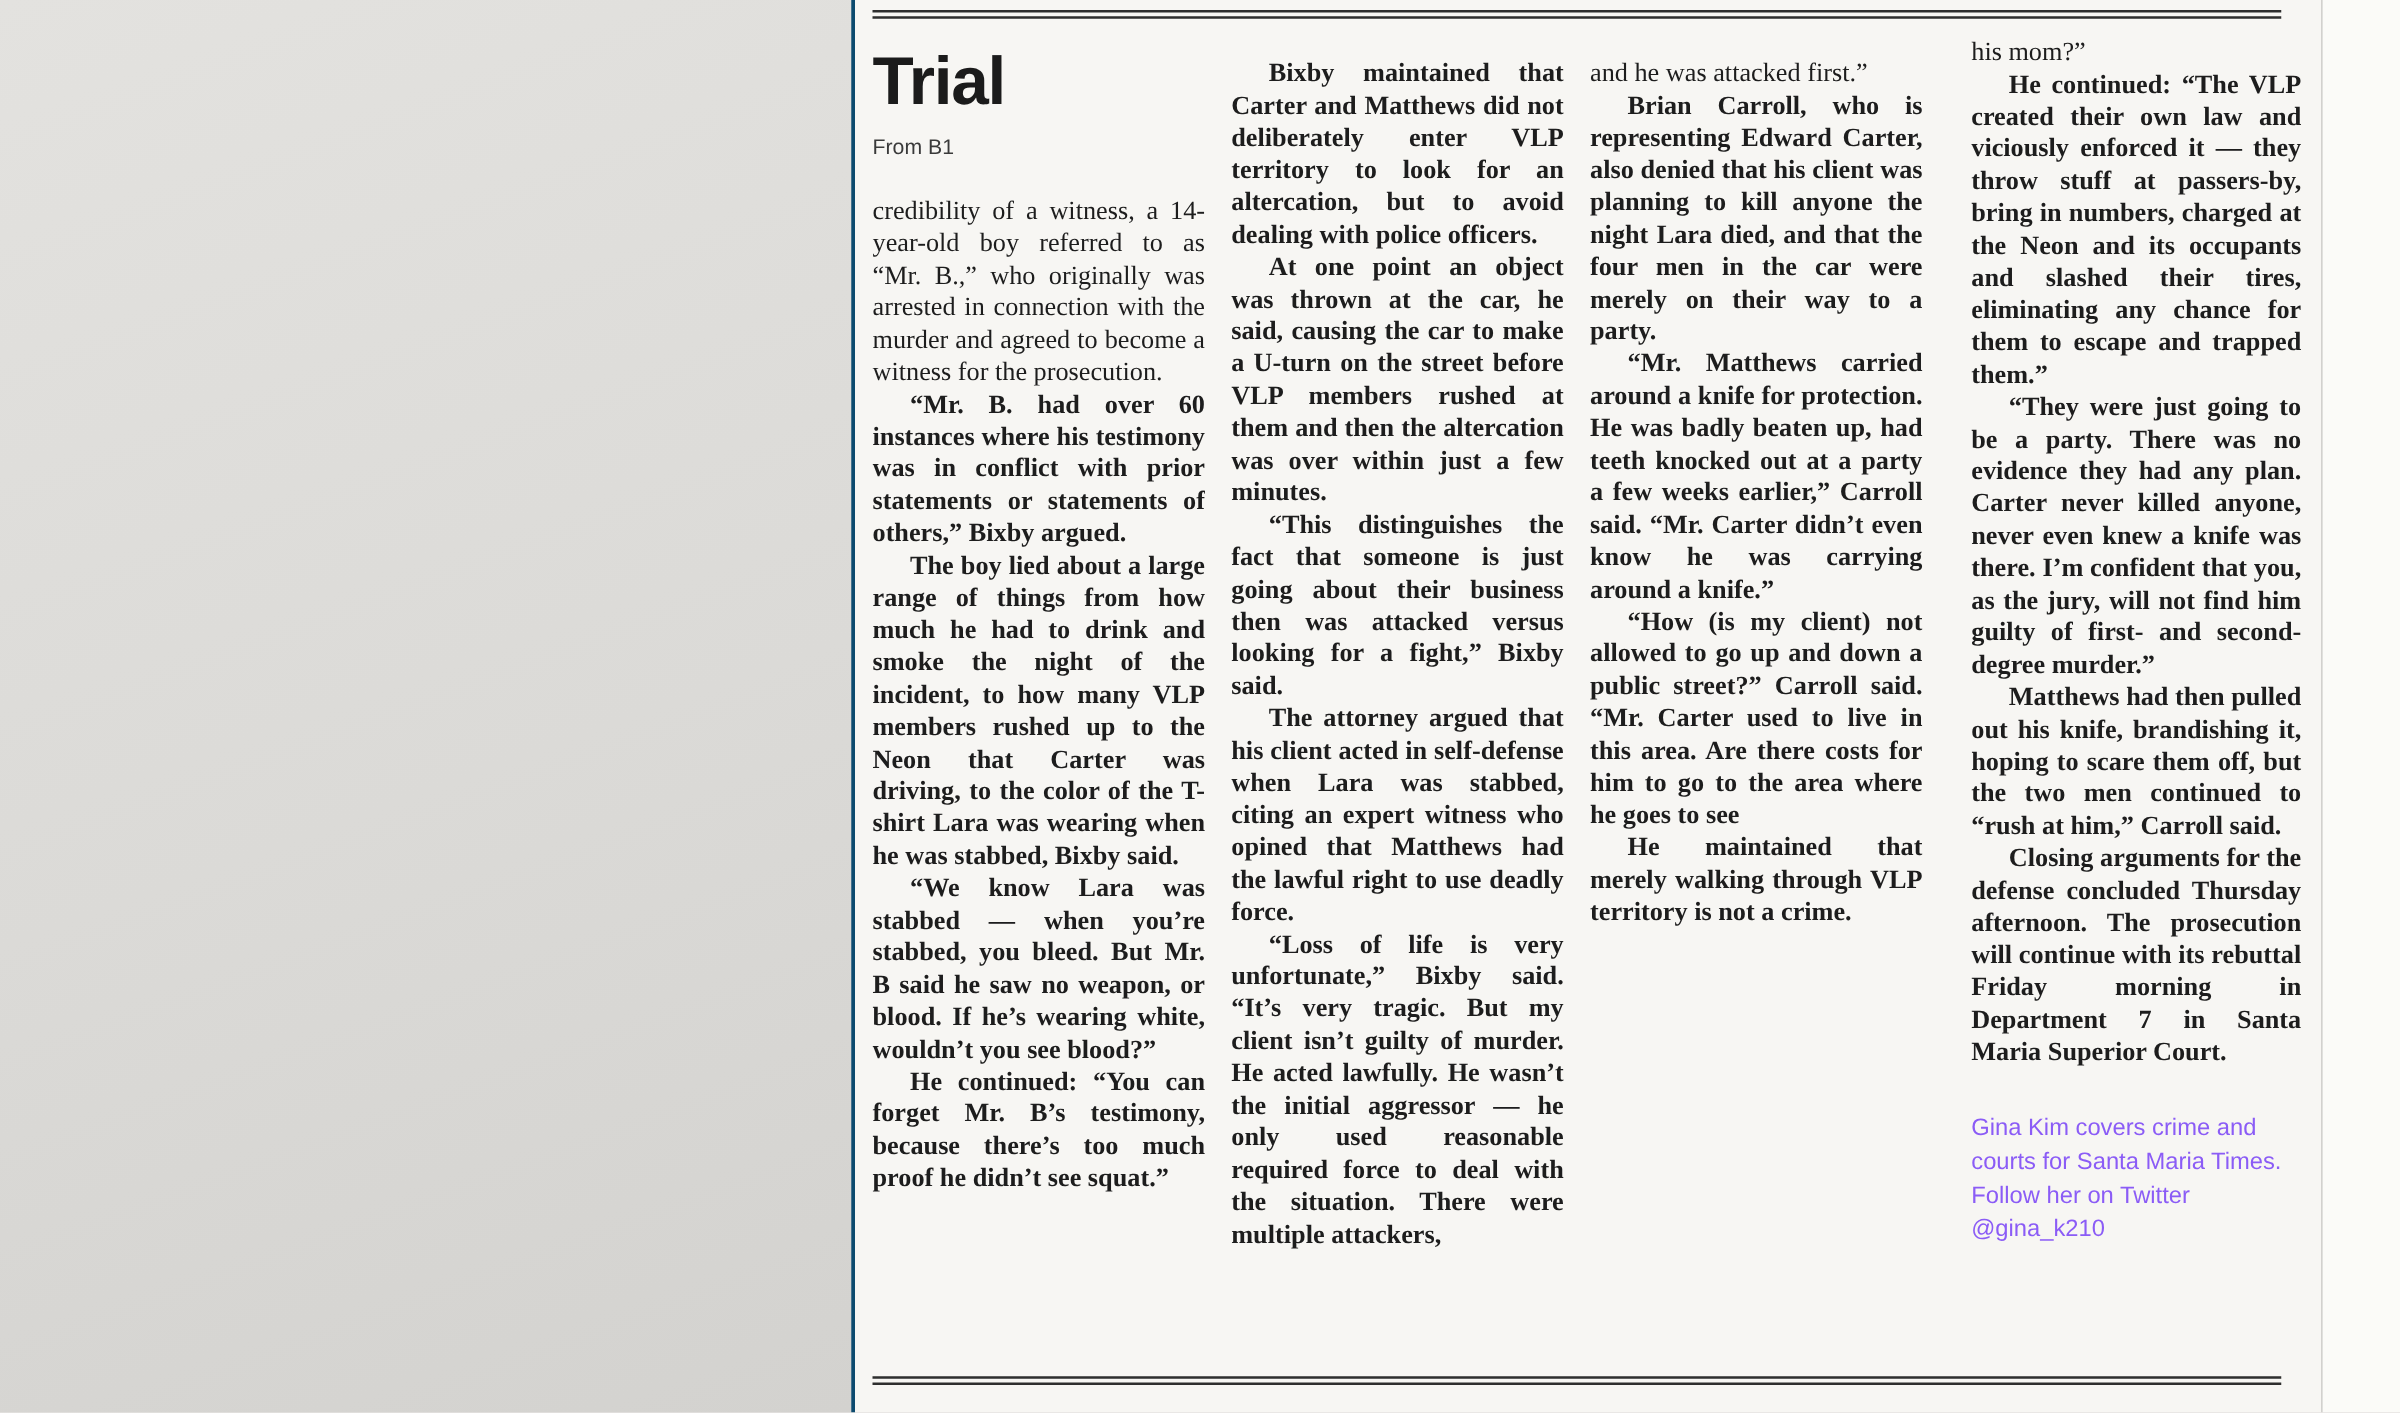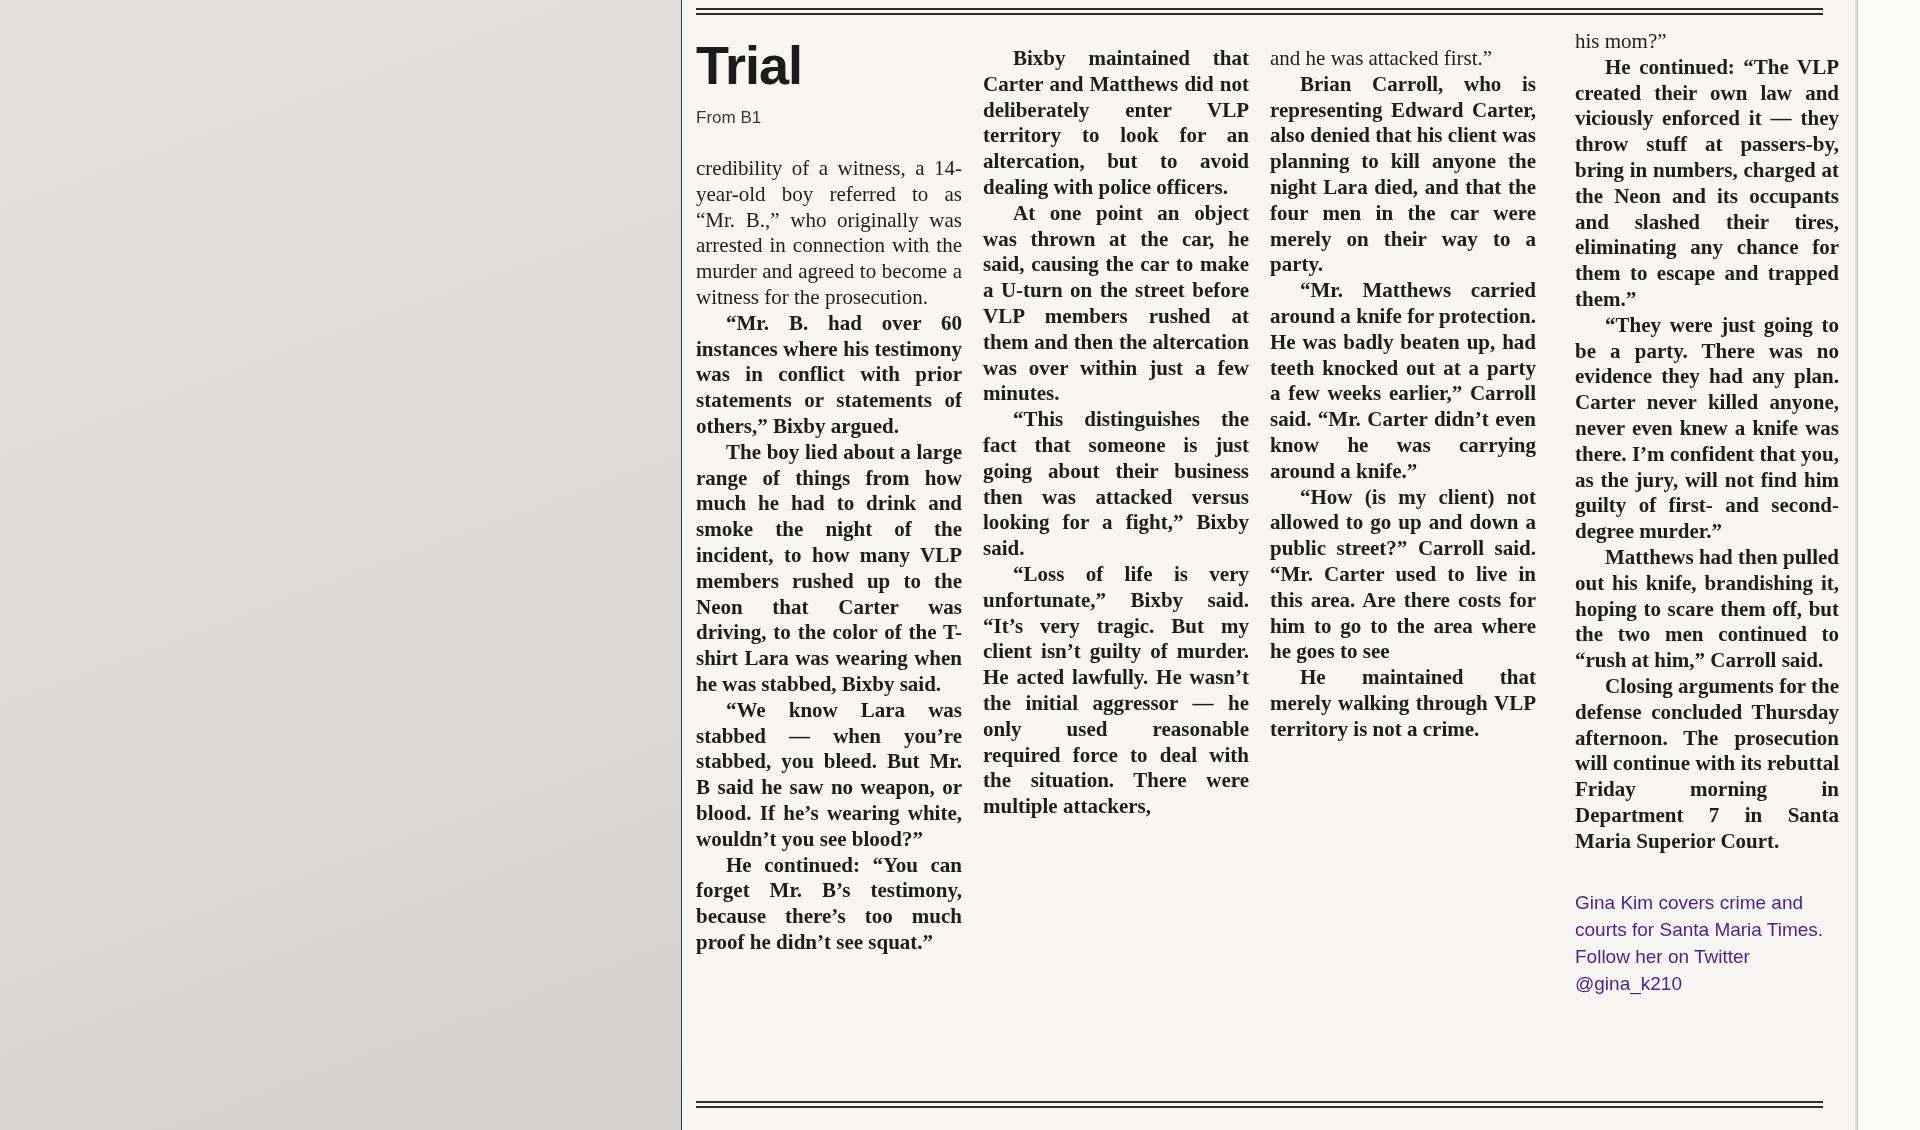--- a/index.html
+++ b/index.html
@@ -20,21 +20,21 @@
     position: absolute;
     left: 0; top: 0;
     width: 681px; height: 1130px;
     background: linear-gradient(160deg, #e3e2df 0%, #dbdad7 55%, #d3d2cf 100%);
   }
   .page {
     position: absolute;
     left: 681px; top: 0;
     width: 1173px; height: 1130px;
     background: #f7f6f3;
-    border-left: 1px solid #0c4a6e;
+    border-left: 3px solid #0c4a6e;
   }
   .right-margin {
     position: absolute;
     left: 1857px; top: 0;
     width: 63px; height: 1130px;
     background: #fbfbf8;
     border-left: 1px solid #c6c5c2;
   }
   .double-rule {
     position: absolute;
@@ -82,21 +82,21 @@
   .article-paragraph {
     margin: 0;
     padding: 0;
   }
   .article-paragraph.indent { text-indent: 30px; font-weight: bold; }
   .byline {
     margin-top: 34px;
     font-family: "Liberation Sans", sans-serif;
     font-size: 19px;
     line-height: 27px;
-    color: #4c1d95;
+    color: #8b5cf6;
     text-align: left;
   }
 </style>
 </head>
 <body>
 
 <div class="canvas">
   <div class="left-margin"></div>
 
   <div class="page">
@@ -109,20 +109,21 @@
         <p class="article-paragraph">credibility of a witness, a 14-year-old boy referred to as “Mr. B.,” who originally was arrested in connection with the murder and agreed to become a witness for the prosecution.</p>
         <p class="article-paragraph indent">“Mr. B. had over 60 instances where his testimony was in conflict with prior statements or statements of others,” Bixby argued.</p>
         <p class="article-paragraph indent">The boy lied about a large range of things from how much he had to drink and smoke the night of the incident, to how many VLP members rushed up to the Neon that Carter was driving, to the color of the T-shirt Lara was wearing when he was stabbed, Bixby said.</p>
         <p class="article-paragraph indent">“We know Lara was stabbed — when you’re stabbed, you bleed. But Mr. B said he saw no weapon, or blood. If he’s wearing white, wouldn’t you see blood?”</p>
         <p class="article-paragraph indent">He continued: “You can forget Mr. B’s testimony, because there’s too much proof he didn’t see squat.”</p>
       </div>
     <div class="column col-2">
         <p class="article-paragraph indent">Bixby maintained that Carter and Matthews did not deliberately enter VLP territory to look for an altercation, but to avoid dealing with police officers.</p>
         <p class="article-paragraph indent">At one point an object was thrown at the car, he said, causing the car to make a U-turn on the street before VLP members rushed at them and then the altercation was over within just a few minutes.</p>
         <p class="article-paragraph indent">“This distinguishes the fact that someone is just going about their business then was attacked versus looking for a fight,” Bixby said.</p>
+        <p class="article-paragraph indent">The attorney argued that his client acted in self-defense when Lara was stabbed, citing an expert witness who opined that Matthews had the lawful right to use deadly force.</p>
         <p class="article-paragraph indent">“Loss of life is very unfortunate,” Bixby said. “It’s very tragic. But my client isn’t guilty of murder. He acted lawfully. He wasn’t the initial aggressor — he only used reasonable required force to deal with the situation. There were multiple attackers,</p>
       </div>
     <div class="column col-3">
         <p class="article-paragraph">and he was attacked first.”</p>
         <p class="article-paragraph indent">Brian Carroll, who is representing Edward Carter, also denied that his client was planning to kill anyone the night Lara died, and that the four men in the car were merely on their way to a party.</p>
         <p class="article-paragraph indent">“Mr. Matthews carried around a knife for protection. He was badly beaten up, had teeth knocked out at a party a few weeks earlier,” Carroll said. “Mr. Carter didn’t even know he was carrying around a knife.”</p>
         <p class="article-paragraph indent">“How (is my client) not allowed to go up and down a public street?” Carroll said. “Mr. Carter used to live in this area. Are there costs for him to go to the area where he goes to see</p>
         <p class="article-paragraph indent">He maintained that merely walking through VLP territory is not a crime.</p>
       </div>
     <div class="column col-4">

